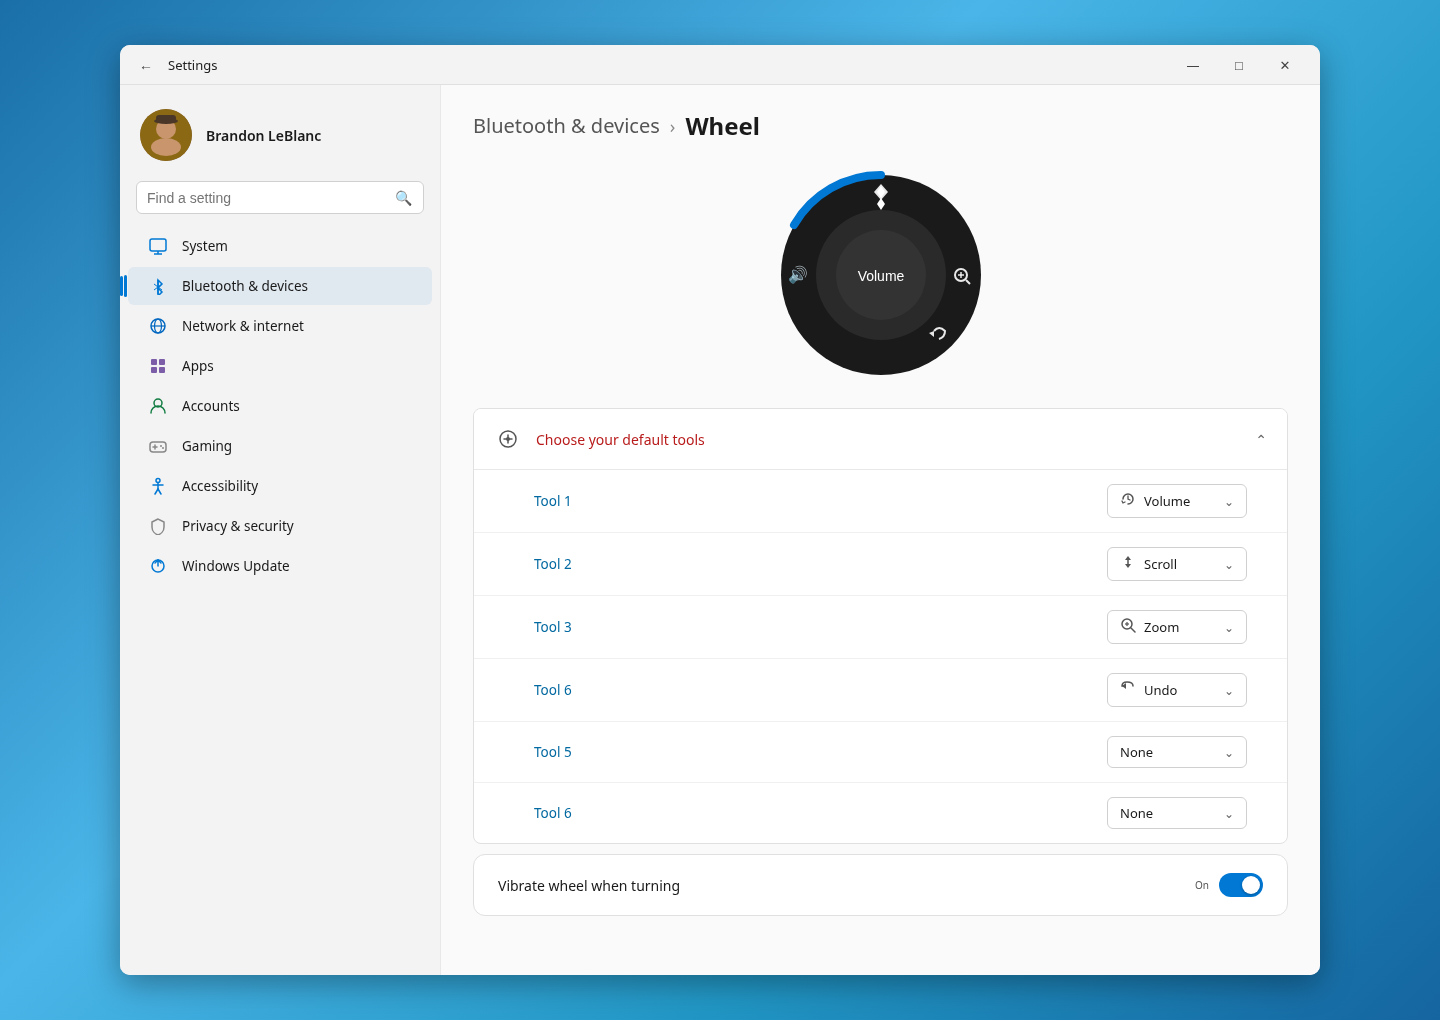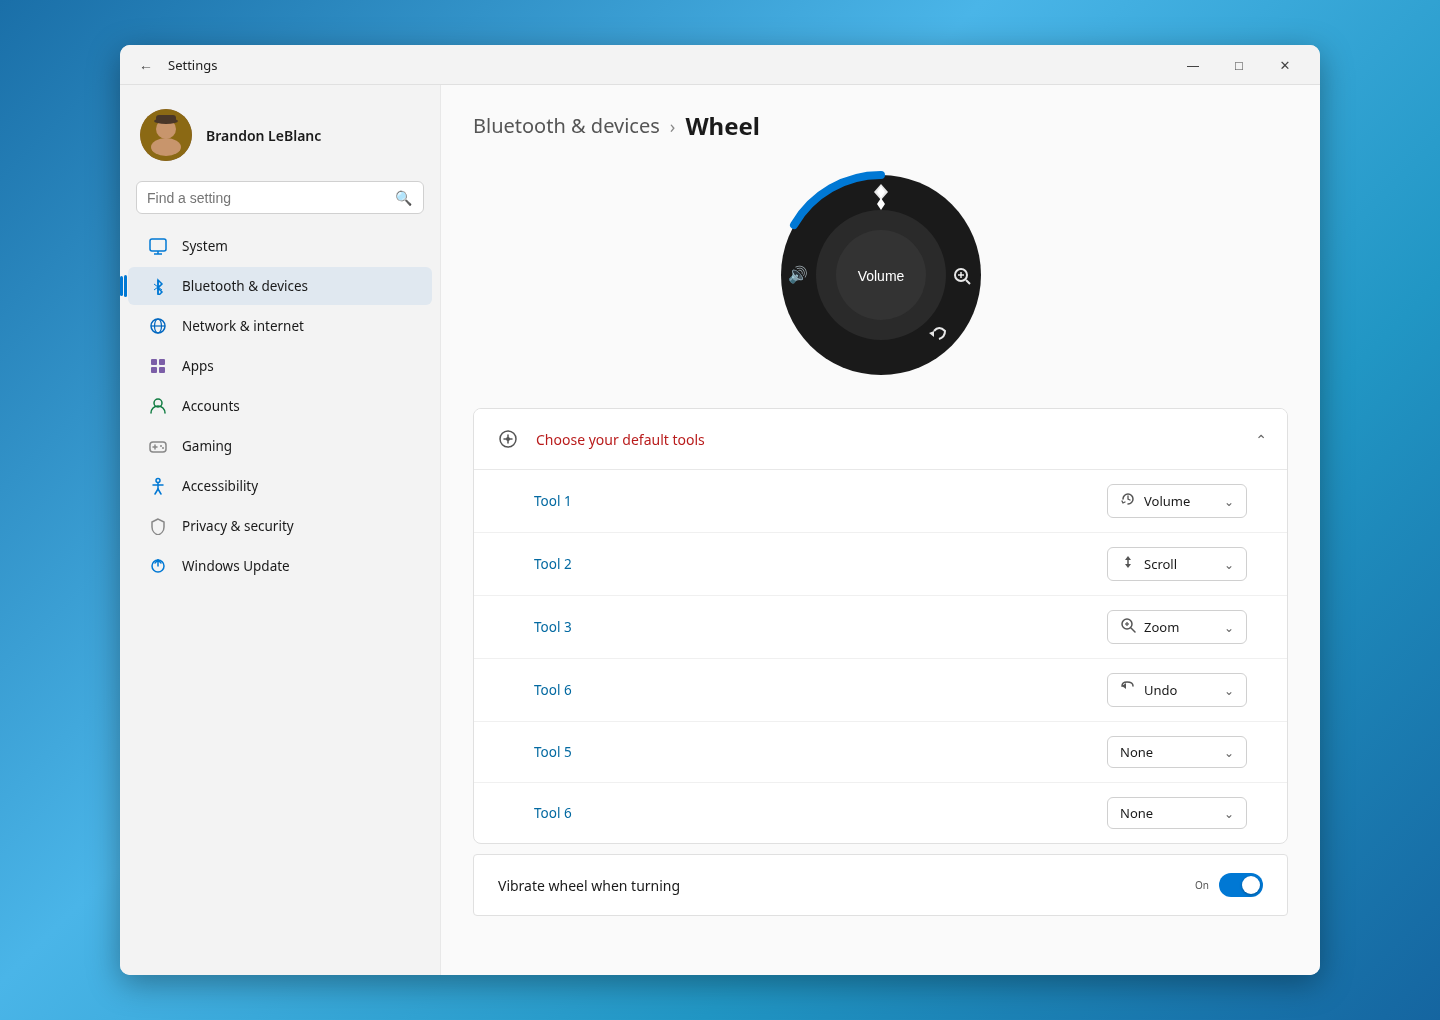--- a/index.html
+++ b/index.html
@@ -253,21 +253,21 @@
       min-width: 140px;
       font-size: 13px;
       color: #1a1a1a;
     }
     .tool-select-icon { font-size: 15px; color: #555; }
     .tool-select-text { flex: 1; }
     .tool-select-chevron { font-size: 12px; color: #666; }
     
     .vibrate-card {
       background: white;
-      border-radius: 4px;
+      border-radius: 12px;
       border: 1px solid #e0e0e0;
       margin-bottom: 10px;
     }
     .vibrate-row {
       display: flex;
       align-items: center;
       padding: 18px 24px;
     }
     .vibrate-label { flex: 1; font-size: 14px; color: #1a1a1a; }
     .vibrate-status { font-size: 10px; color: #555; margin-right: 10px; }

